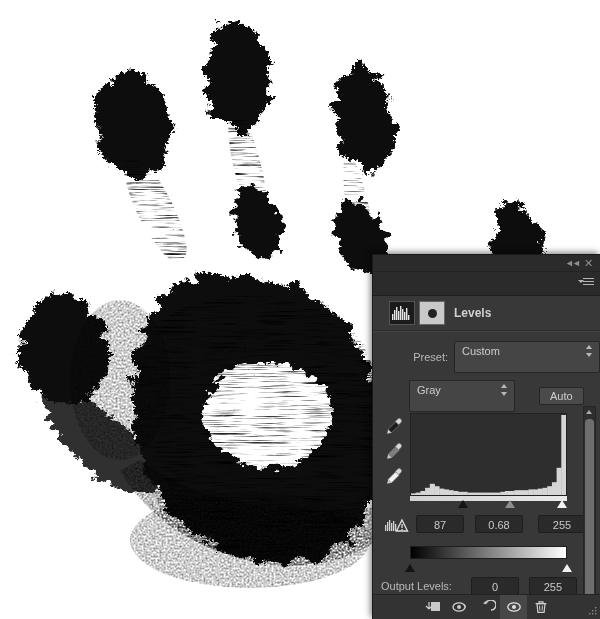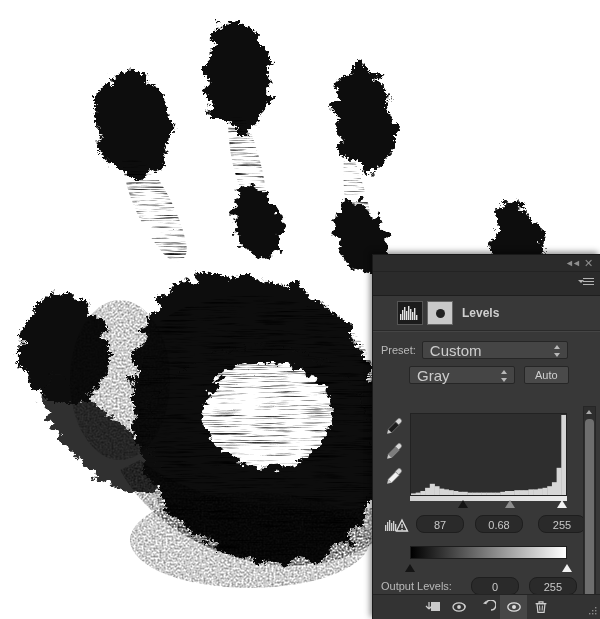--- a/index.html
+++ b/index.html
@@ -114,21 +114,21 @@
     border-top: 3px solid #b4b4b4;
   }
 
   
   .levels-header {
     height: 34px;
     background: #383838;
     border-bottom: 1px solid #2a2a2a;
     display: flex;
     align-items: center;
-    padding-left: 24px;
+    padding-left: 16px;
   }
   .icon-histogram {
     width: 24px; height: 22px;
     background: #1b1b1b;
     border: 1px solid #555;
     margin-right: 4px;
     position: relative;
     overflow: hidden;
     cursor: pointer;
   }
@@ -160,31 +160,32 @@
     height: 273px;
     background: #383838;
     border-top: 1px solid #454545;
   }
 
   
   .preset-row {
     display: flex;
     align-items: center;
     padding: 9px 0 0 8px;
+    justify-content: flex-end;
   }
   .preset-label { color: #b9b9b9; font-size: 11px; margin-right: 6px; }
 
   .combo {
     position: relative;
     background: #454545;
     border: 1px solid #262626;
     border-radius: 2px;
-    height: 18px;
+    height: 32px;
     color: #cdcdcd;
-    font-size: 15px;
+    font-size: 11px;
     line-height: 18px;
     padding-left: 7px;
     box-sizing: border-box;
     cursor: pointer;
   }
   .combo .spin {
     position: absolute;
     right: 6px; top: 3px;
     width: 7px; height: 12px;
   }
@@ -209,21 +210,21 @@
   #channel-combo { width: 106px; }
   .btn {
     background: #4a4a4a;
     border: 1px solid #262626;
     border-radius: 2px;
     color: #cfcfcf;
     font-size: 11px;
     height: 18px;
     line-height: 17px;
     padding: 0 10px;
-    margin-left: 9px;
+    margin-left: 24px;
     cursor: pointer;
     box-sizing: border-box;
   }
 
   
   .eyedroppers {
     position: absolute;
     left: 11px;
     top: 84px;
     width: 22px;
@@ -288,21 +289,21 @@
     position: absolute;
     left: 3px; top: 3px;
     width: 26px; height: 16px;
   }
   .numfield {
     position: absolute;
     top: 0;
     height: 18px;
     background: #2a2a2a;
     border: 1px solid #1e1e1e;
-    border-radius: 8px;
+    border-radius: 2px;
     color: #c8c8c8;
     font-size: 11px;
     line-height: 18px;
     text-align: center;
     cursor: text;
     box-sizing: border-box;
   }
   #input-black { left: 35px;  width: 48px; }
   #input-gamma { left: 94px;  width: 48px; }
   #input-white { left: 157px; width: 48px; }

